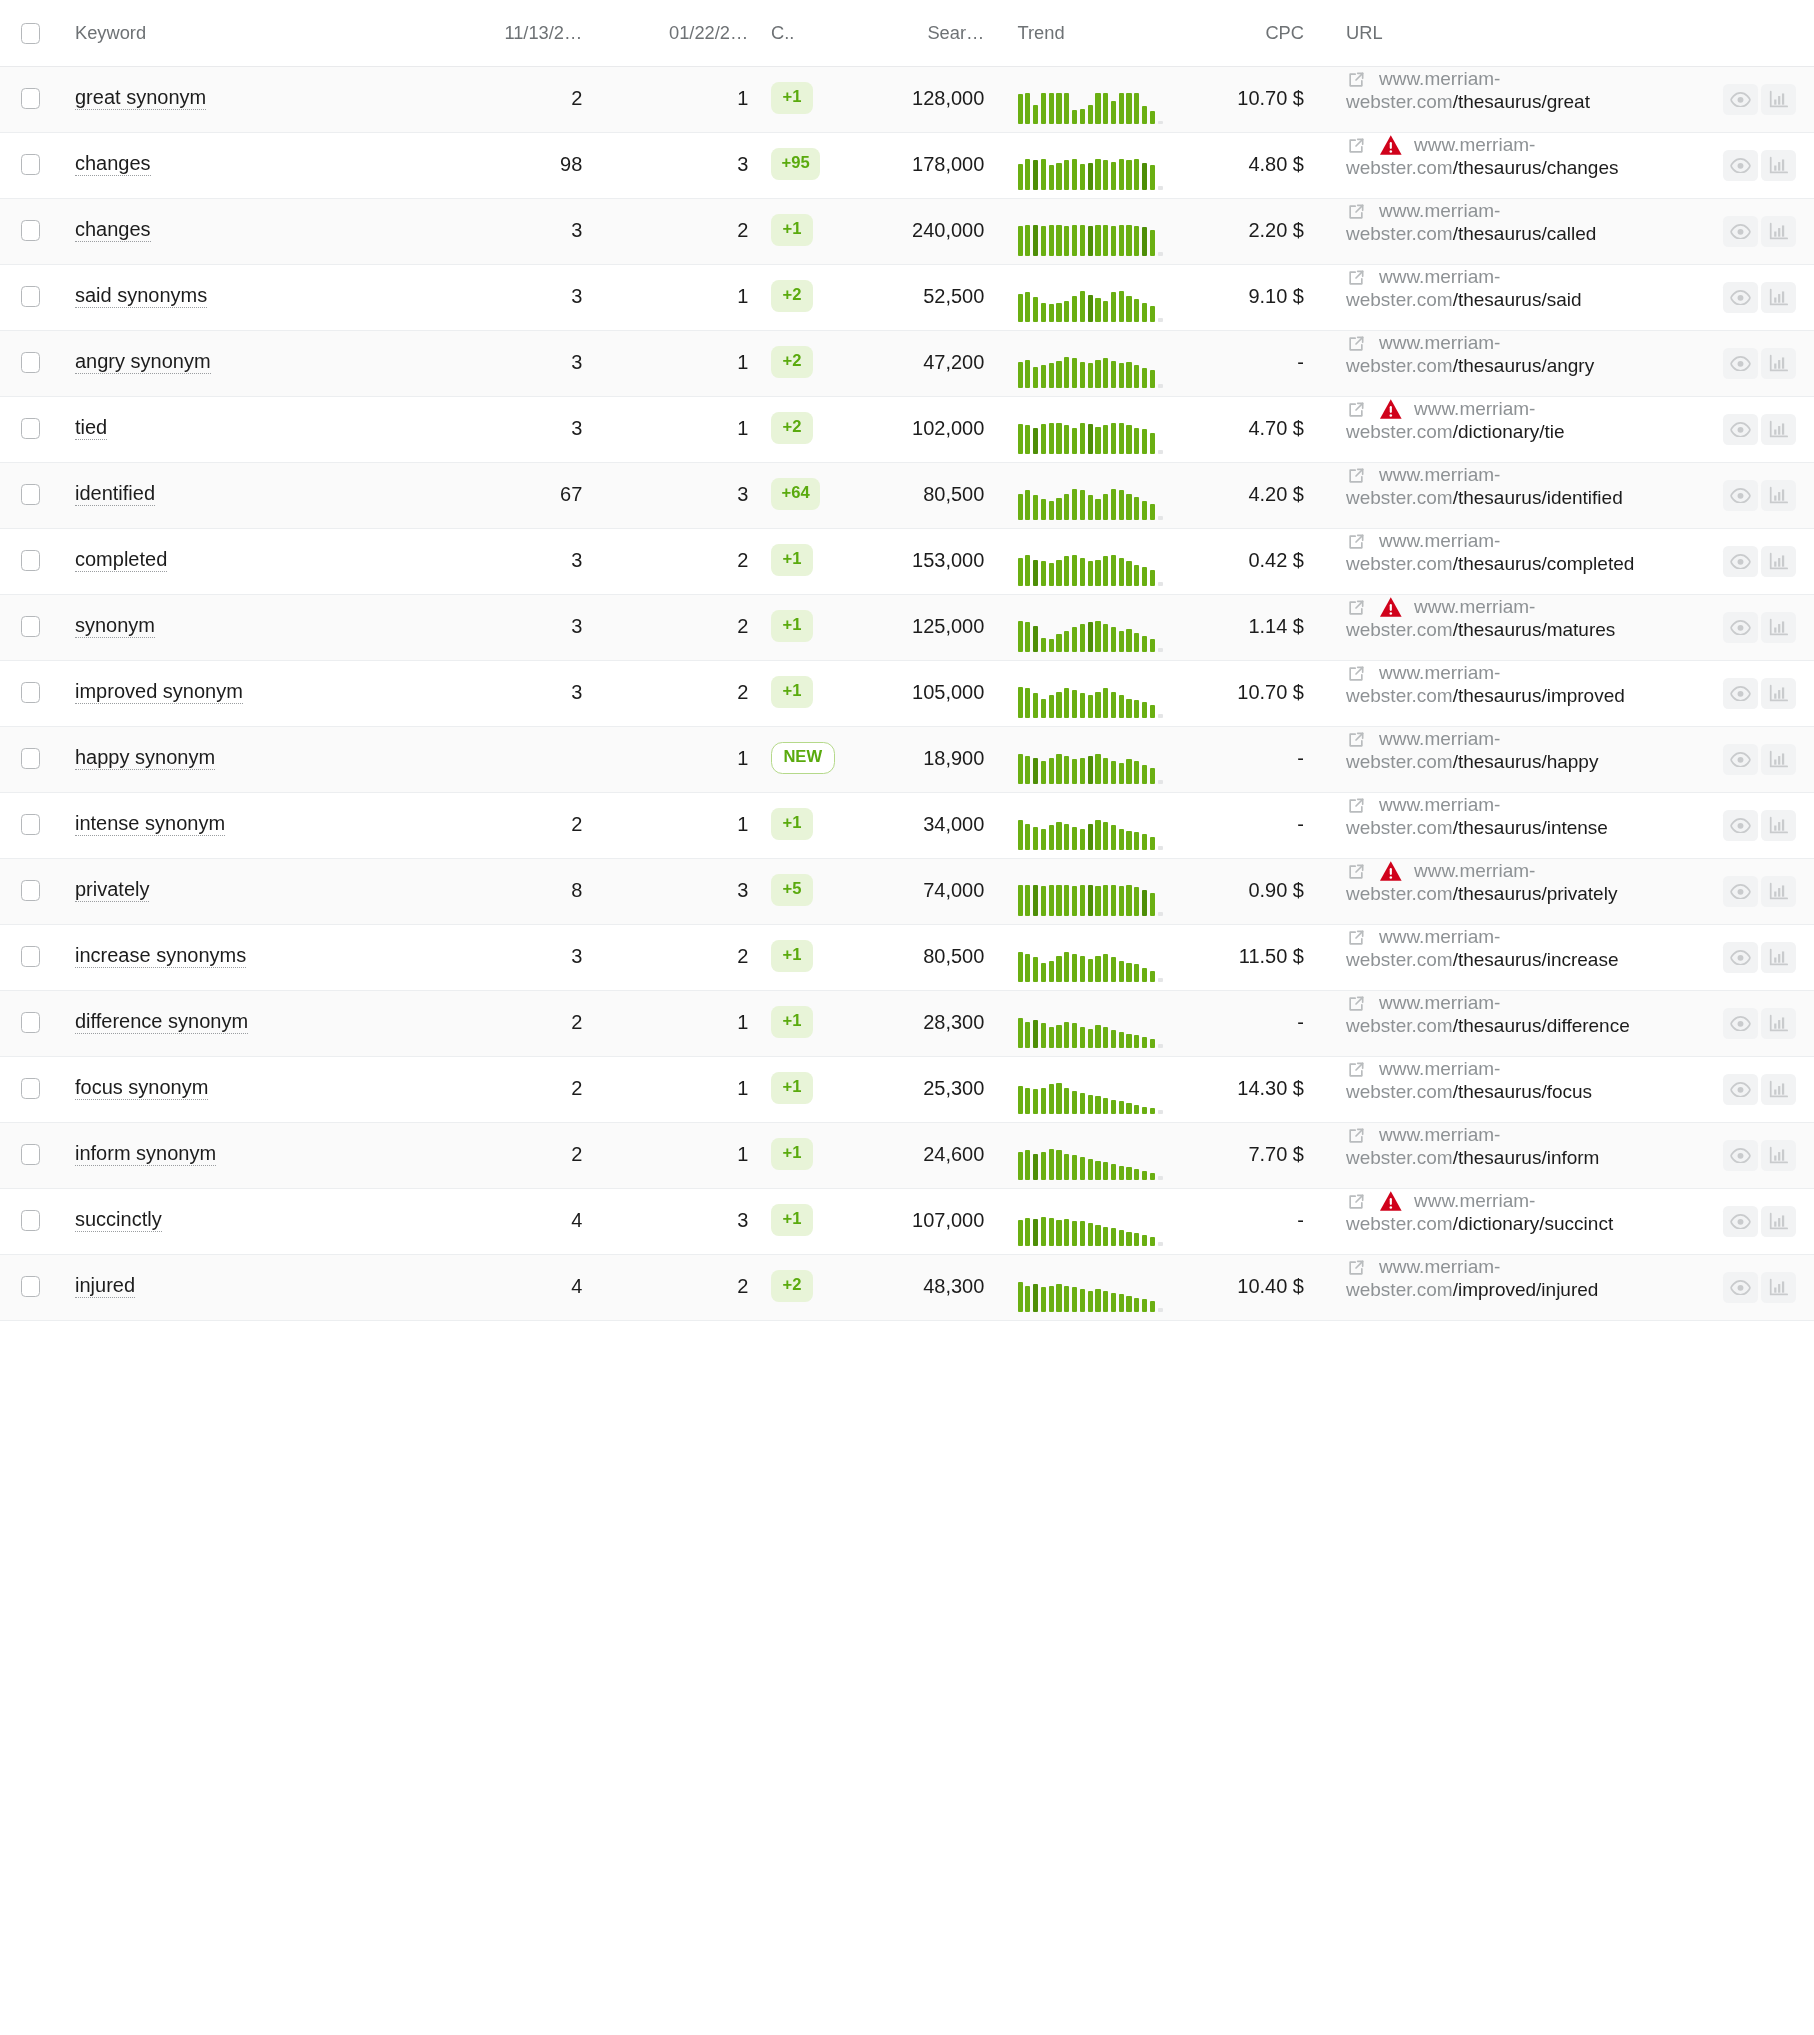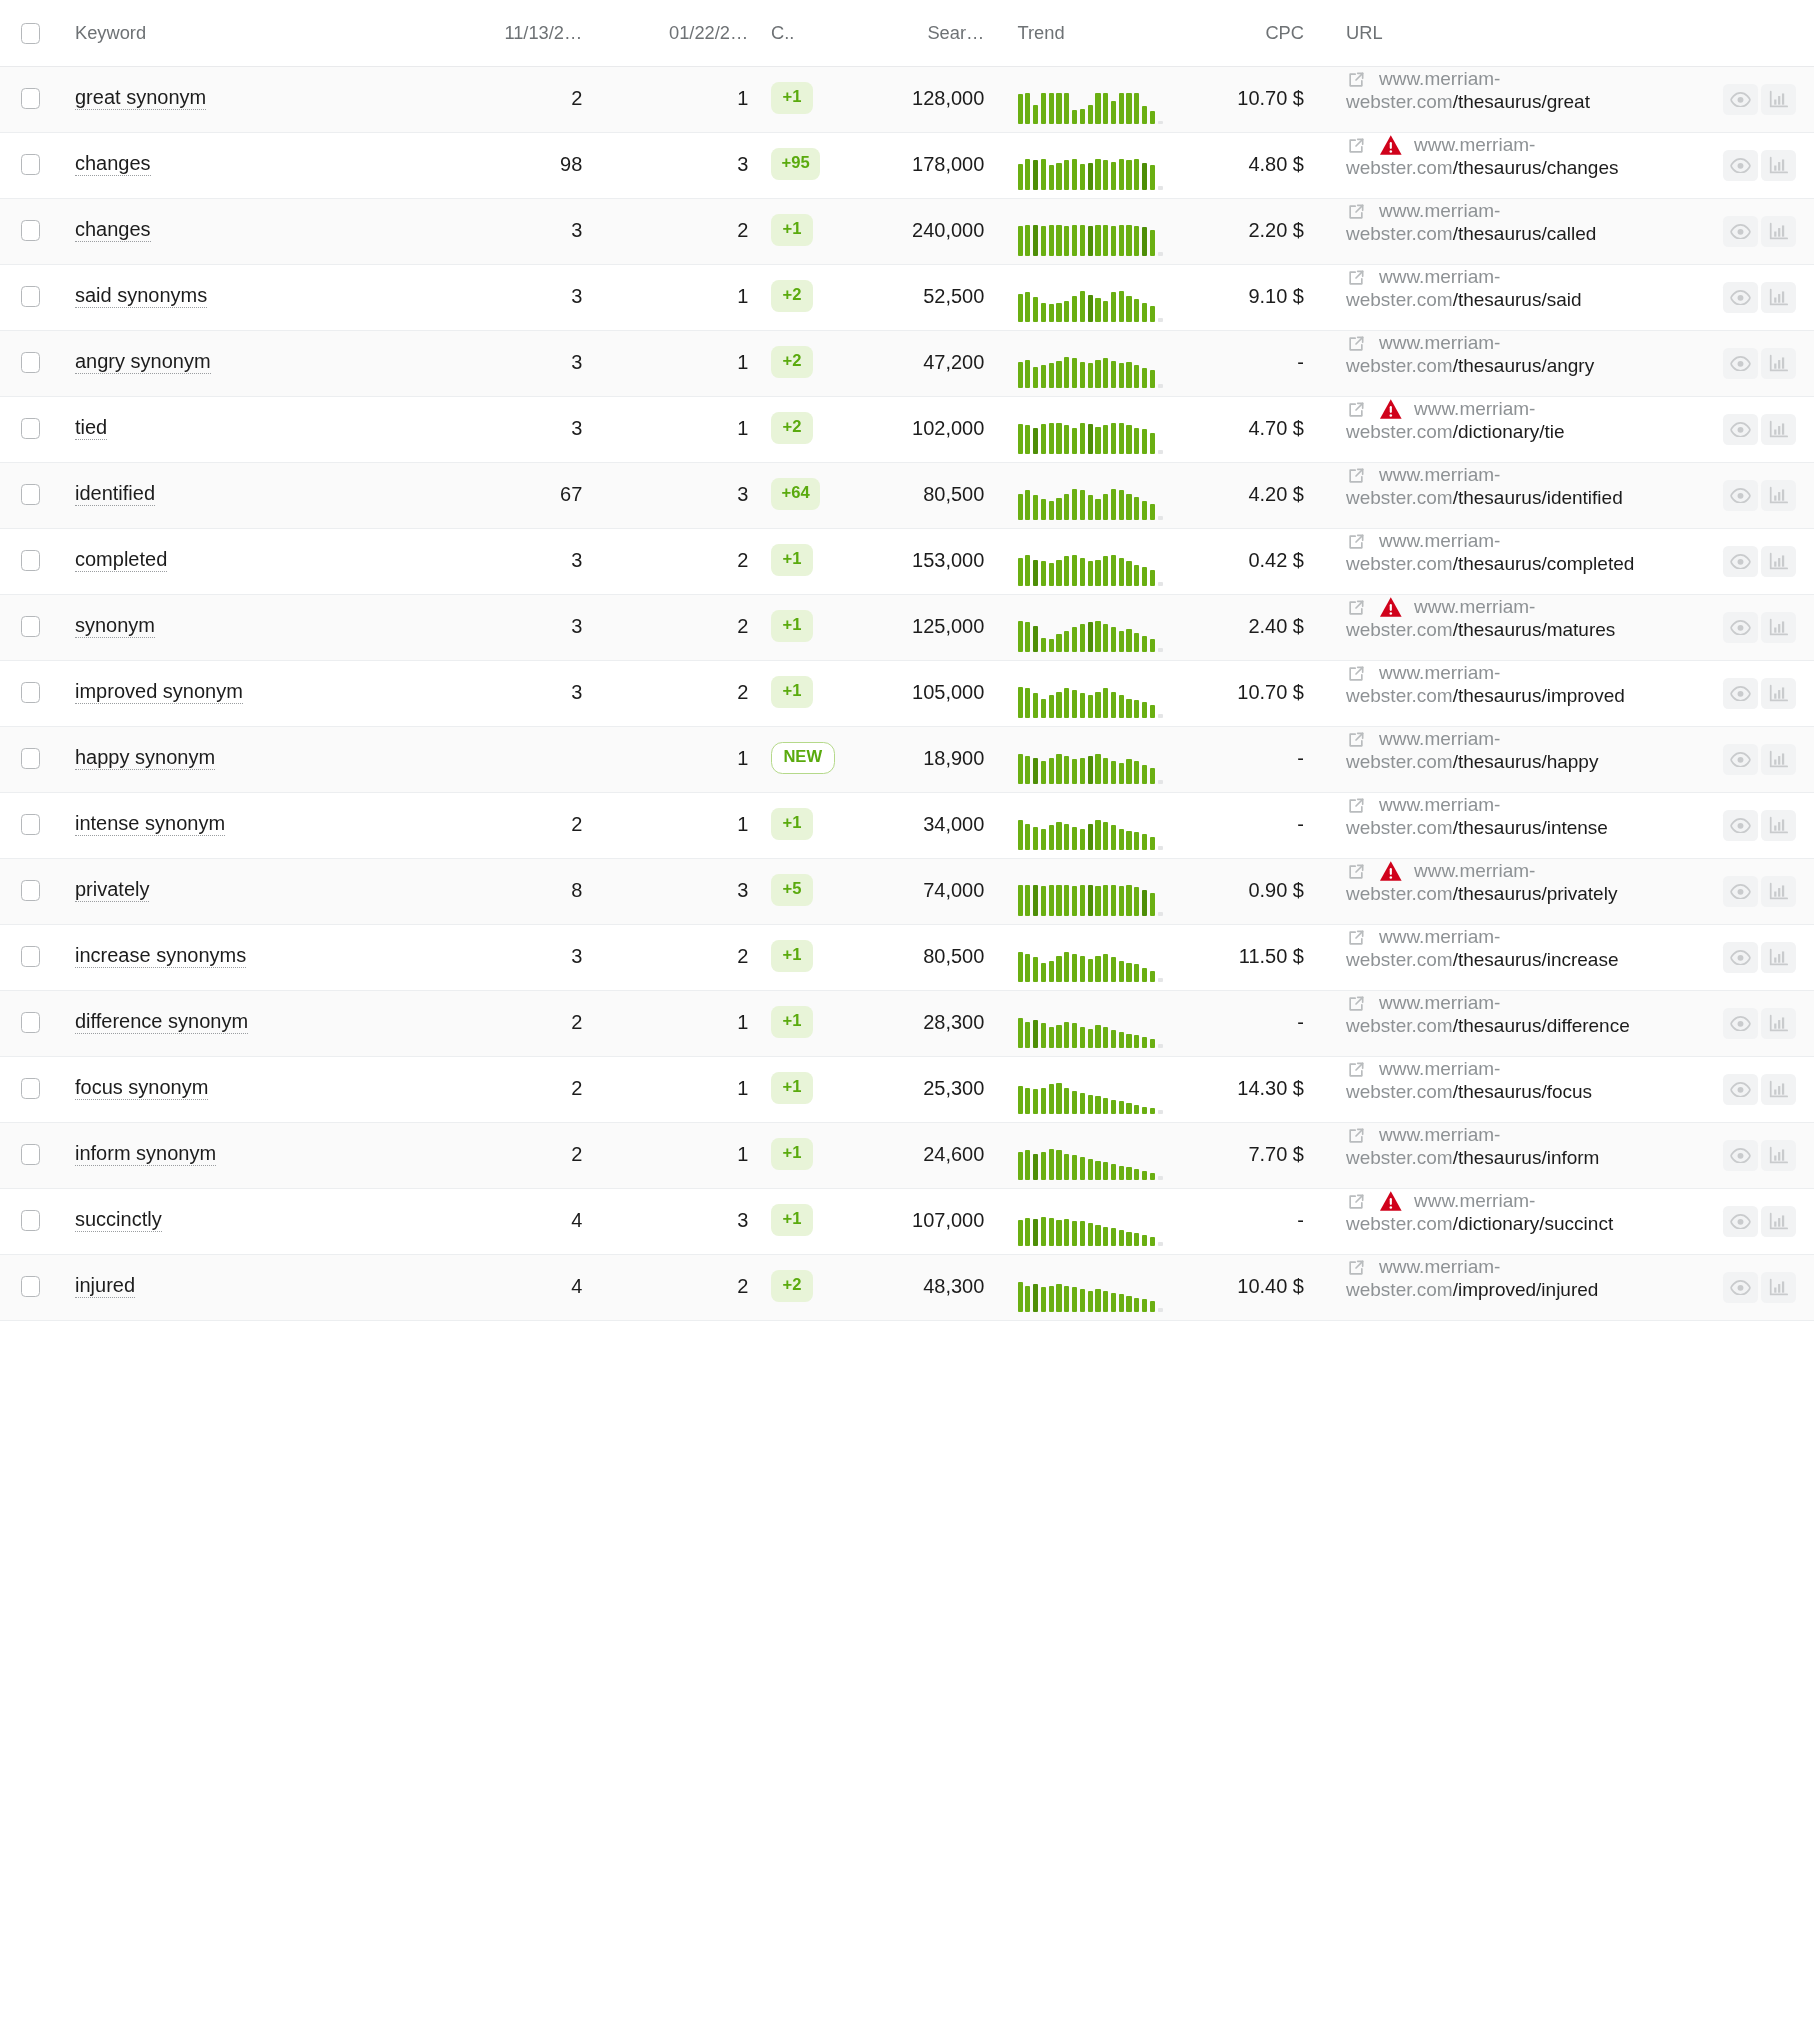--- a/index.html
+++ b/index.html
@@ -740,21 +740,21 @@
               <i class="" style="height:24.5px"></i>
               <i class="" style="height:21px"></i>
               <i class="" style="height:23px"></i>
               <i class="" style="height:19px"></i>
               <i class="" style="height:15.7px"></i>
               <i class="" style="height:12.2px"></i>
               <i class="gy" style="height:3.5px"></i>
             </span>
           </td>
           <td class="td-cpc">
-            <span class="v">2.40 $</span>
+            <span class="v">1.14 $</span>
           </td>
           <td class="td-url"><span class="url-wrap warn"><svg class="ext-ico" viewBox="0 0 24 24" fill="none" stroke="#b9bcbe" stroke-width="2" stroke-linecap="round" stroke-linejoin="round">
                 <path d="M5 5h6M5 5v14h14v-6"></path>
                 <path d="M14 4h6v6"></path>
                 <path d="M20 4l-8 8"></path>
               </svg><svg class="warn-ico" viewBox="0 0 24 22">
                 <path d="M12 1 23 21H1z" fill="#d0021b"></path>
                 <rect x="10.9" y="8" width="2.2" height="7" rx="1.1" fill="#fff"></rect>
                 <circle cx="12" cy="17.6" r="1.3" fill="#fff"></circle>
               </svg><span class="u-host">www.merriam-webster.com</span><span class="u-path">/thesaurus/matures</span></span></td>

